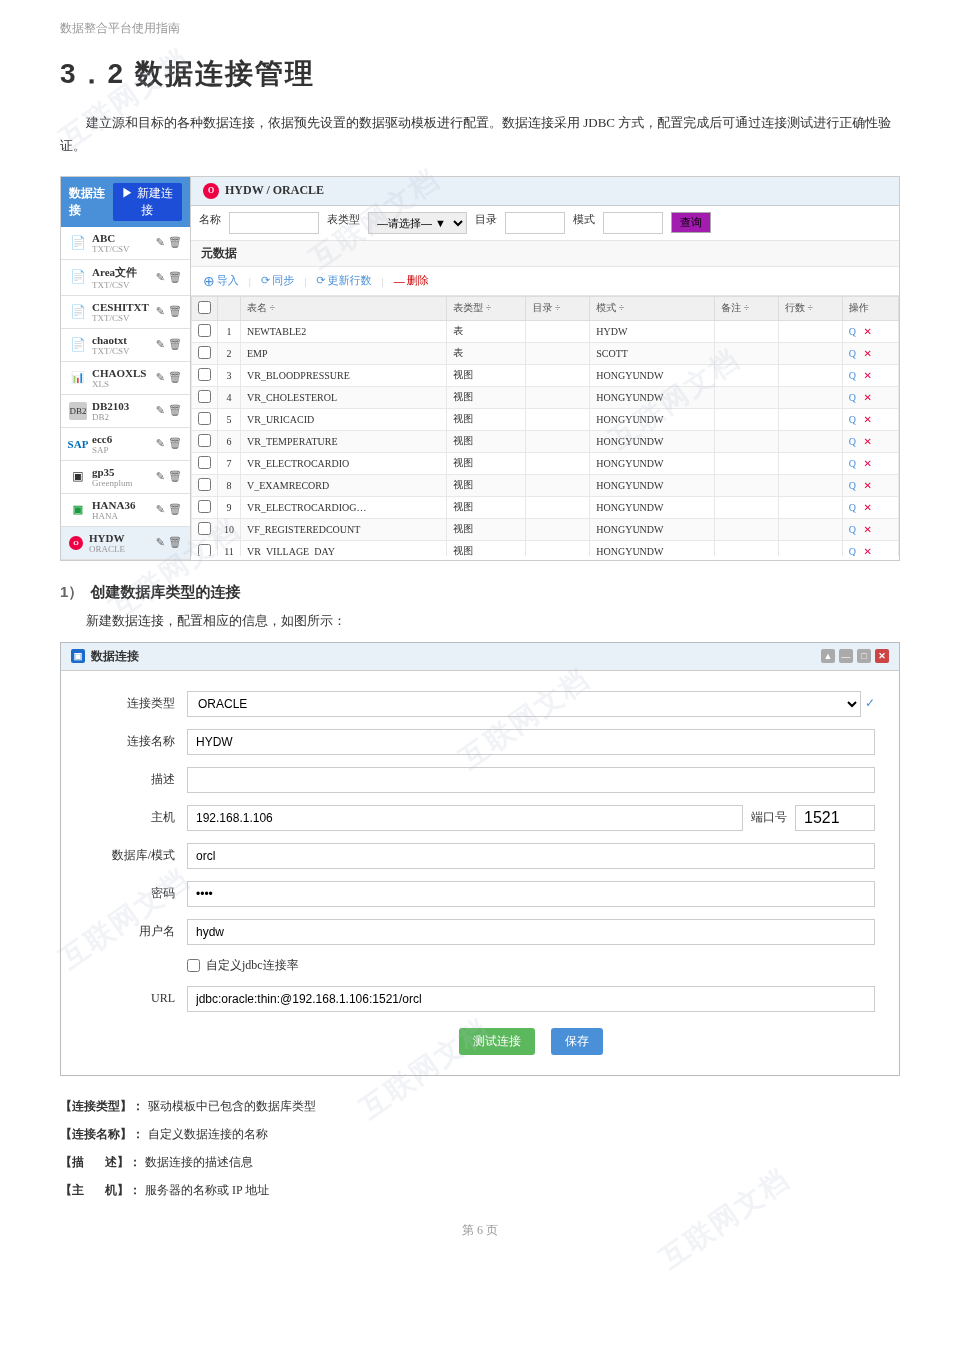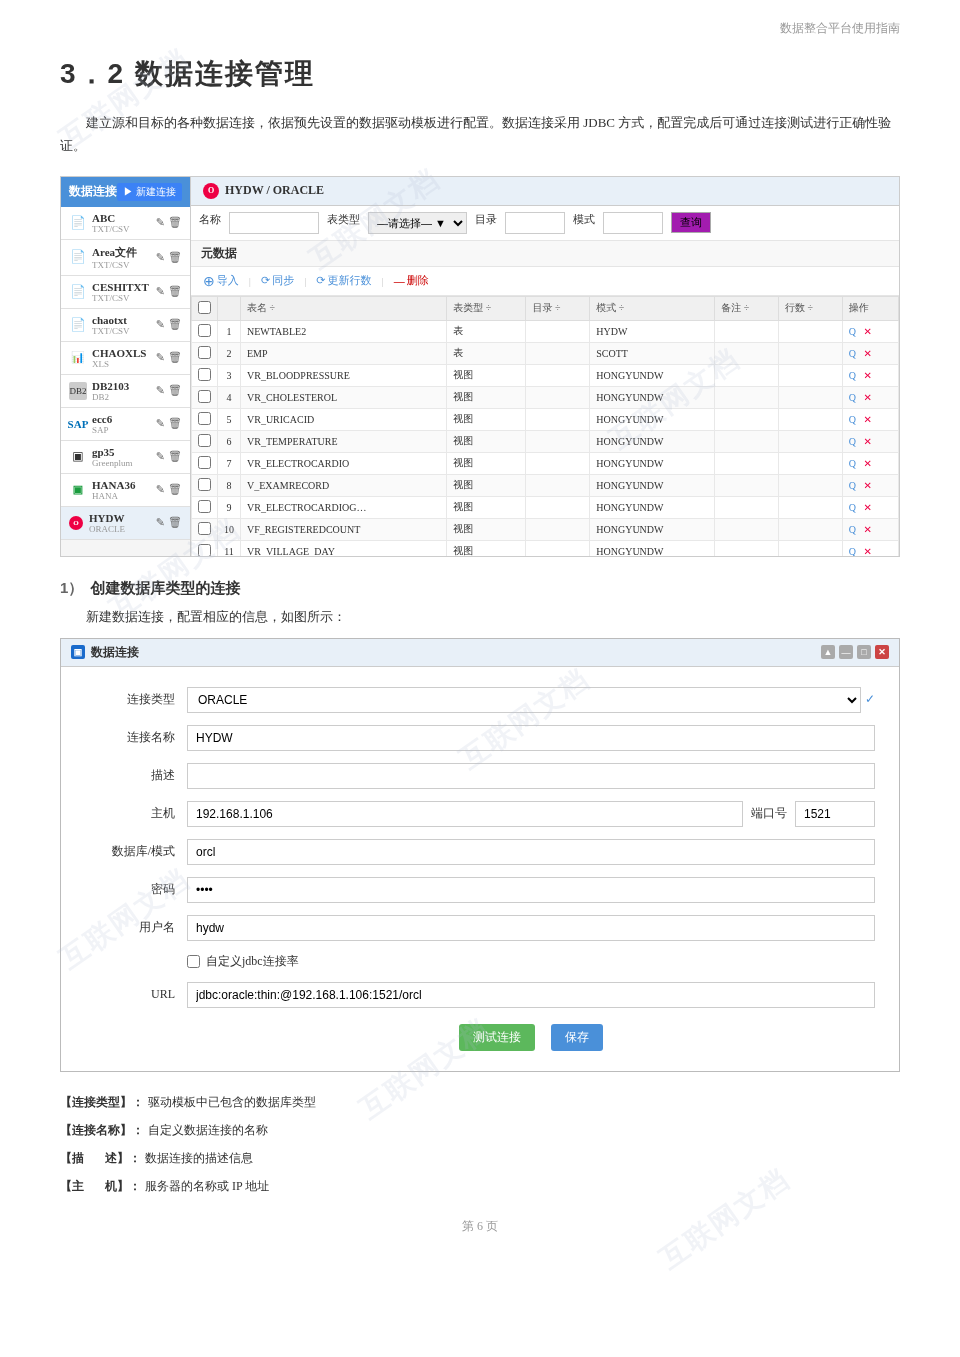--- a/index.html
+++ b/index.html
@@ -25,21 +25,21 @@
       position: absolute;
       font-size: 28px;
       color: rgba(180,190,210,0.18);
       transform: rotate(-35deg);
       white-space: nowrap;
       font-weight: bold;
       letter-spacing: 2px;
     }
 
     .page-header {
-      text-align: right;
+      text-align: left;
       font-size: 12px;
       color: #999;
       margin-bottom: 18px;
     }
     .chapter-title {
       font-size: 28px;
       font-weight: bold;
       margin-bottom: 18px;
       font-family: "SimHei", "黑体", sans-serif;
       letter-spacing: 2px;
@@ -71,24 +71,24 @@
       padding: 6px 8px;
       font-size: 12px;
       display: flex;
       align-items: center;
       justify-content: space-between;
     }
     .sidebar-header-title {
       font-weight: bold;
     }
     .sidebar-new-btn {
-      background: #3b82f6;
+      background: #1d4ed8;
       border: none;
       color: #fff;
-      font-size: 10px;
+      font-size: 12px;
       padding: 2px 6px;
       cursor: pointer;
       border-radius: 2px;
     }
     .sidebar-item {
       display: flex;
       align-items: center;
       padding: 5px 8px;
       border-bottom: 1px solid #e0e0e0;
       background: #fff;
@@ -324,21 +324,21 @@
       border: 1px solid #ccc;
       padding: 0 8px;
       font-size: 12px;
       outline: none;
     }
     .form-input-sm {
       width: 80px;
       height: 26px;
       border: 1px solid #ccc;
       padding: 12px 8px;
-      font-size: 12px;
+      font-size: 16px;
       outline: none;
     }
     .form-select {
       flex: 1;
       height: 26px;
       border: 1px solid #ccc;
       padding: 0 6px;
       font-size: 12px;
       outline: none;
       background: #fff;

